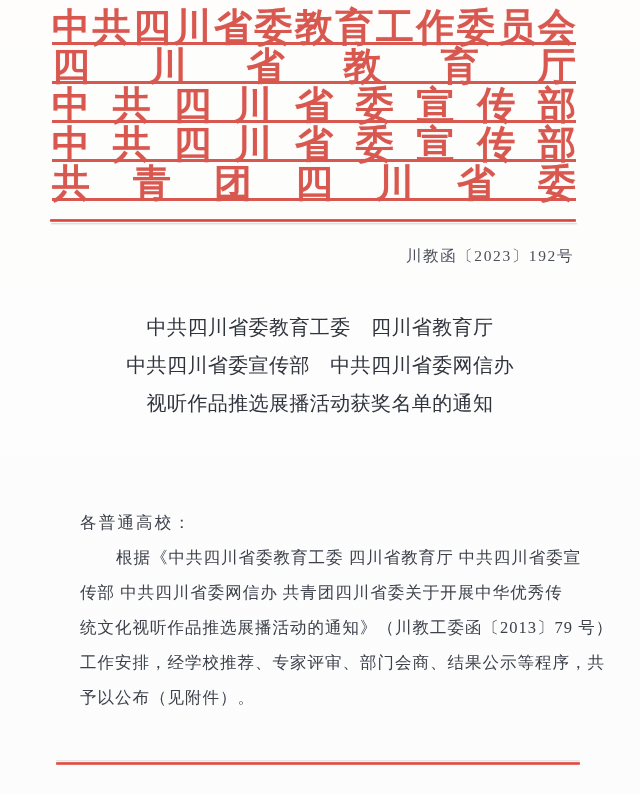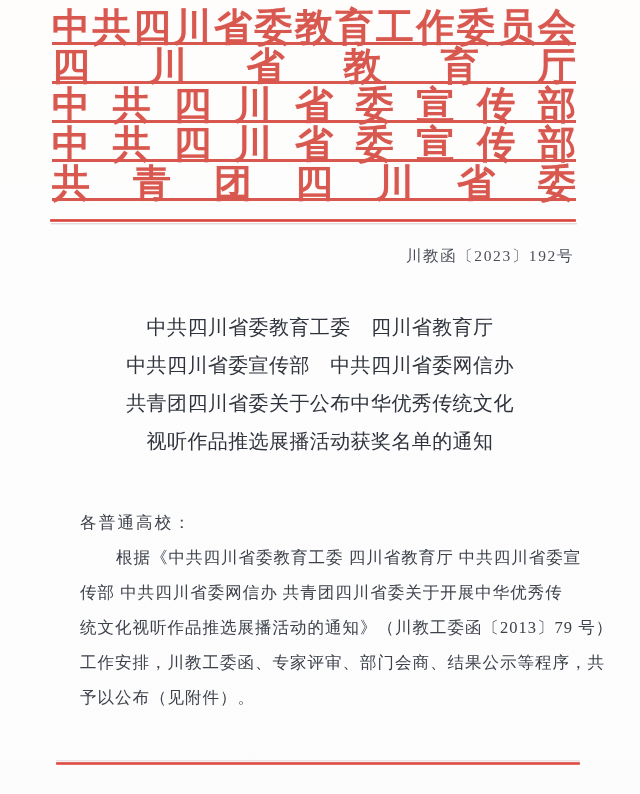--- a/index.html
+++ b/index.html
@@ -170,30 +170,29 @@
   <div class="head-rule">
     <div class="bar"></div>
     <div class="shadow"></div>
   </div>
 
   <div class="doc-number">川教函〔2023〕192号</div>
 
   <div class="title-block">
     <div class="title-line">中共四川省委教育工委　四川省教育厅</div>
     <div class="title-line">中共四川省委宣传部　中共四川省委网信办</div>
-    <div class="title-line">共青团四川省委关于公布中华优秀传统文化</div>
     <div class="title-line">视听作品推选展播活动获奖名单的通知</div>
   </div>
 
   <div class="body-block">
     <div class="salutation">各普通高校：</div>
     <div class="para-line indent">根据《中共四川省委教育工委 四川省教育厅 中共四川省委宣</div>
     <div class="para-line">传部 中共四川省委网信办 共青团四川省委关于开展中华优秀传</div>
     <div class="para-line">统文化视听作品推选展播活动的通知》（川教工委函〔2013〕79 号）</div>
-    <div class="para-line">工作安排，川教工委函、专家评审、部门会商、结果公示等程序，共</div>
+    <div class="para-line">工作安排，经学校推荐、专家评审、部门会商、结果公示等程序，共</div>
     <div class="para-line">予以公布（见附件）。</div>
   </div>
 
   <div class="foot-rule">
     <div class="shadow"></div>
     <div class="bar"></div>
   </div>
 
 </div>
 

